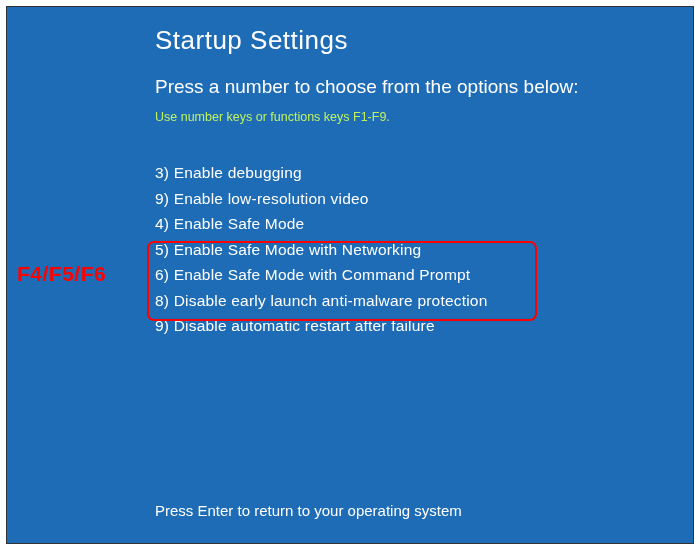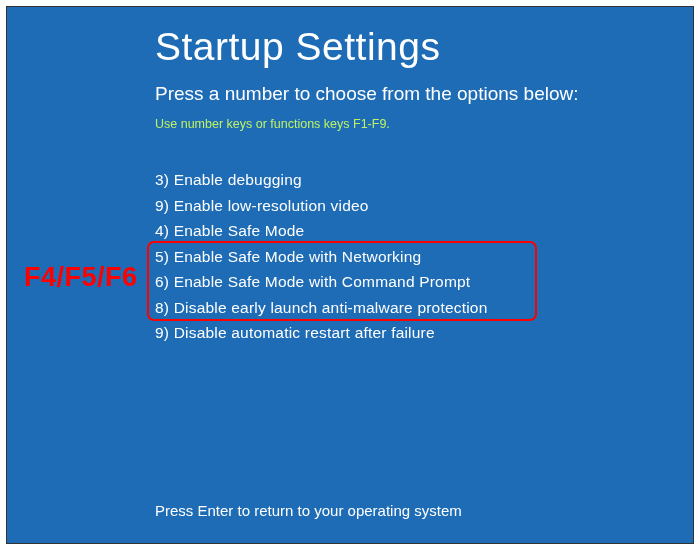--- a/index.html
+++ b/index.html
@@ -21,24 +21,24 @@
       top: 6px;
       width: 688px;
       height: 538px;
       background: #1e6cb5;
       border: 1px solid #333;
       color: #ffffff;
       padding-left: 148px;
       padding-top: 18px;
     }
     .title {
-      font-size: 39px;
+      font-size: 26px;
       font-weight: 300;
       letter-spacing: 0.5px;
-      margin-bottom: 14px;
+      margin-bottom: 20px;
     }
     .subtitle {
       font-size: 19px;
       font-weight: 300;
       margin-bottom: 12px;
     }
     .hint {
       font-size: 12.5px;
       font-weight: 300;
       color: #bef264;
@@ -58,24 +58,24 @@
       left: 140px;
       top: 234px;
       width: 390px;
       height: 80px;
       border: 2.5px solid #ff0000;
       border-radius: 7px;
       pointer-events: none;
     }
     .annotation {
       position: absolute;
-      left: 17px;
+      left: 10px;
       top: 255px;
       color: #ff0000;
-      font-size: 27px;
+      font-size: 21px;
       font-weight: bold;
       font-family: Arial, sans-serif;
       letter-spacing: 0.5px;
     }
     .footer {
       position: absolute;
       bottom: 24px;
       left: 148px;
       font-size: 15px;
       font-weight: 300;

